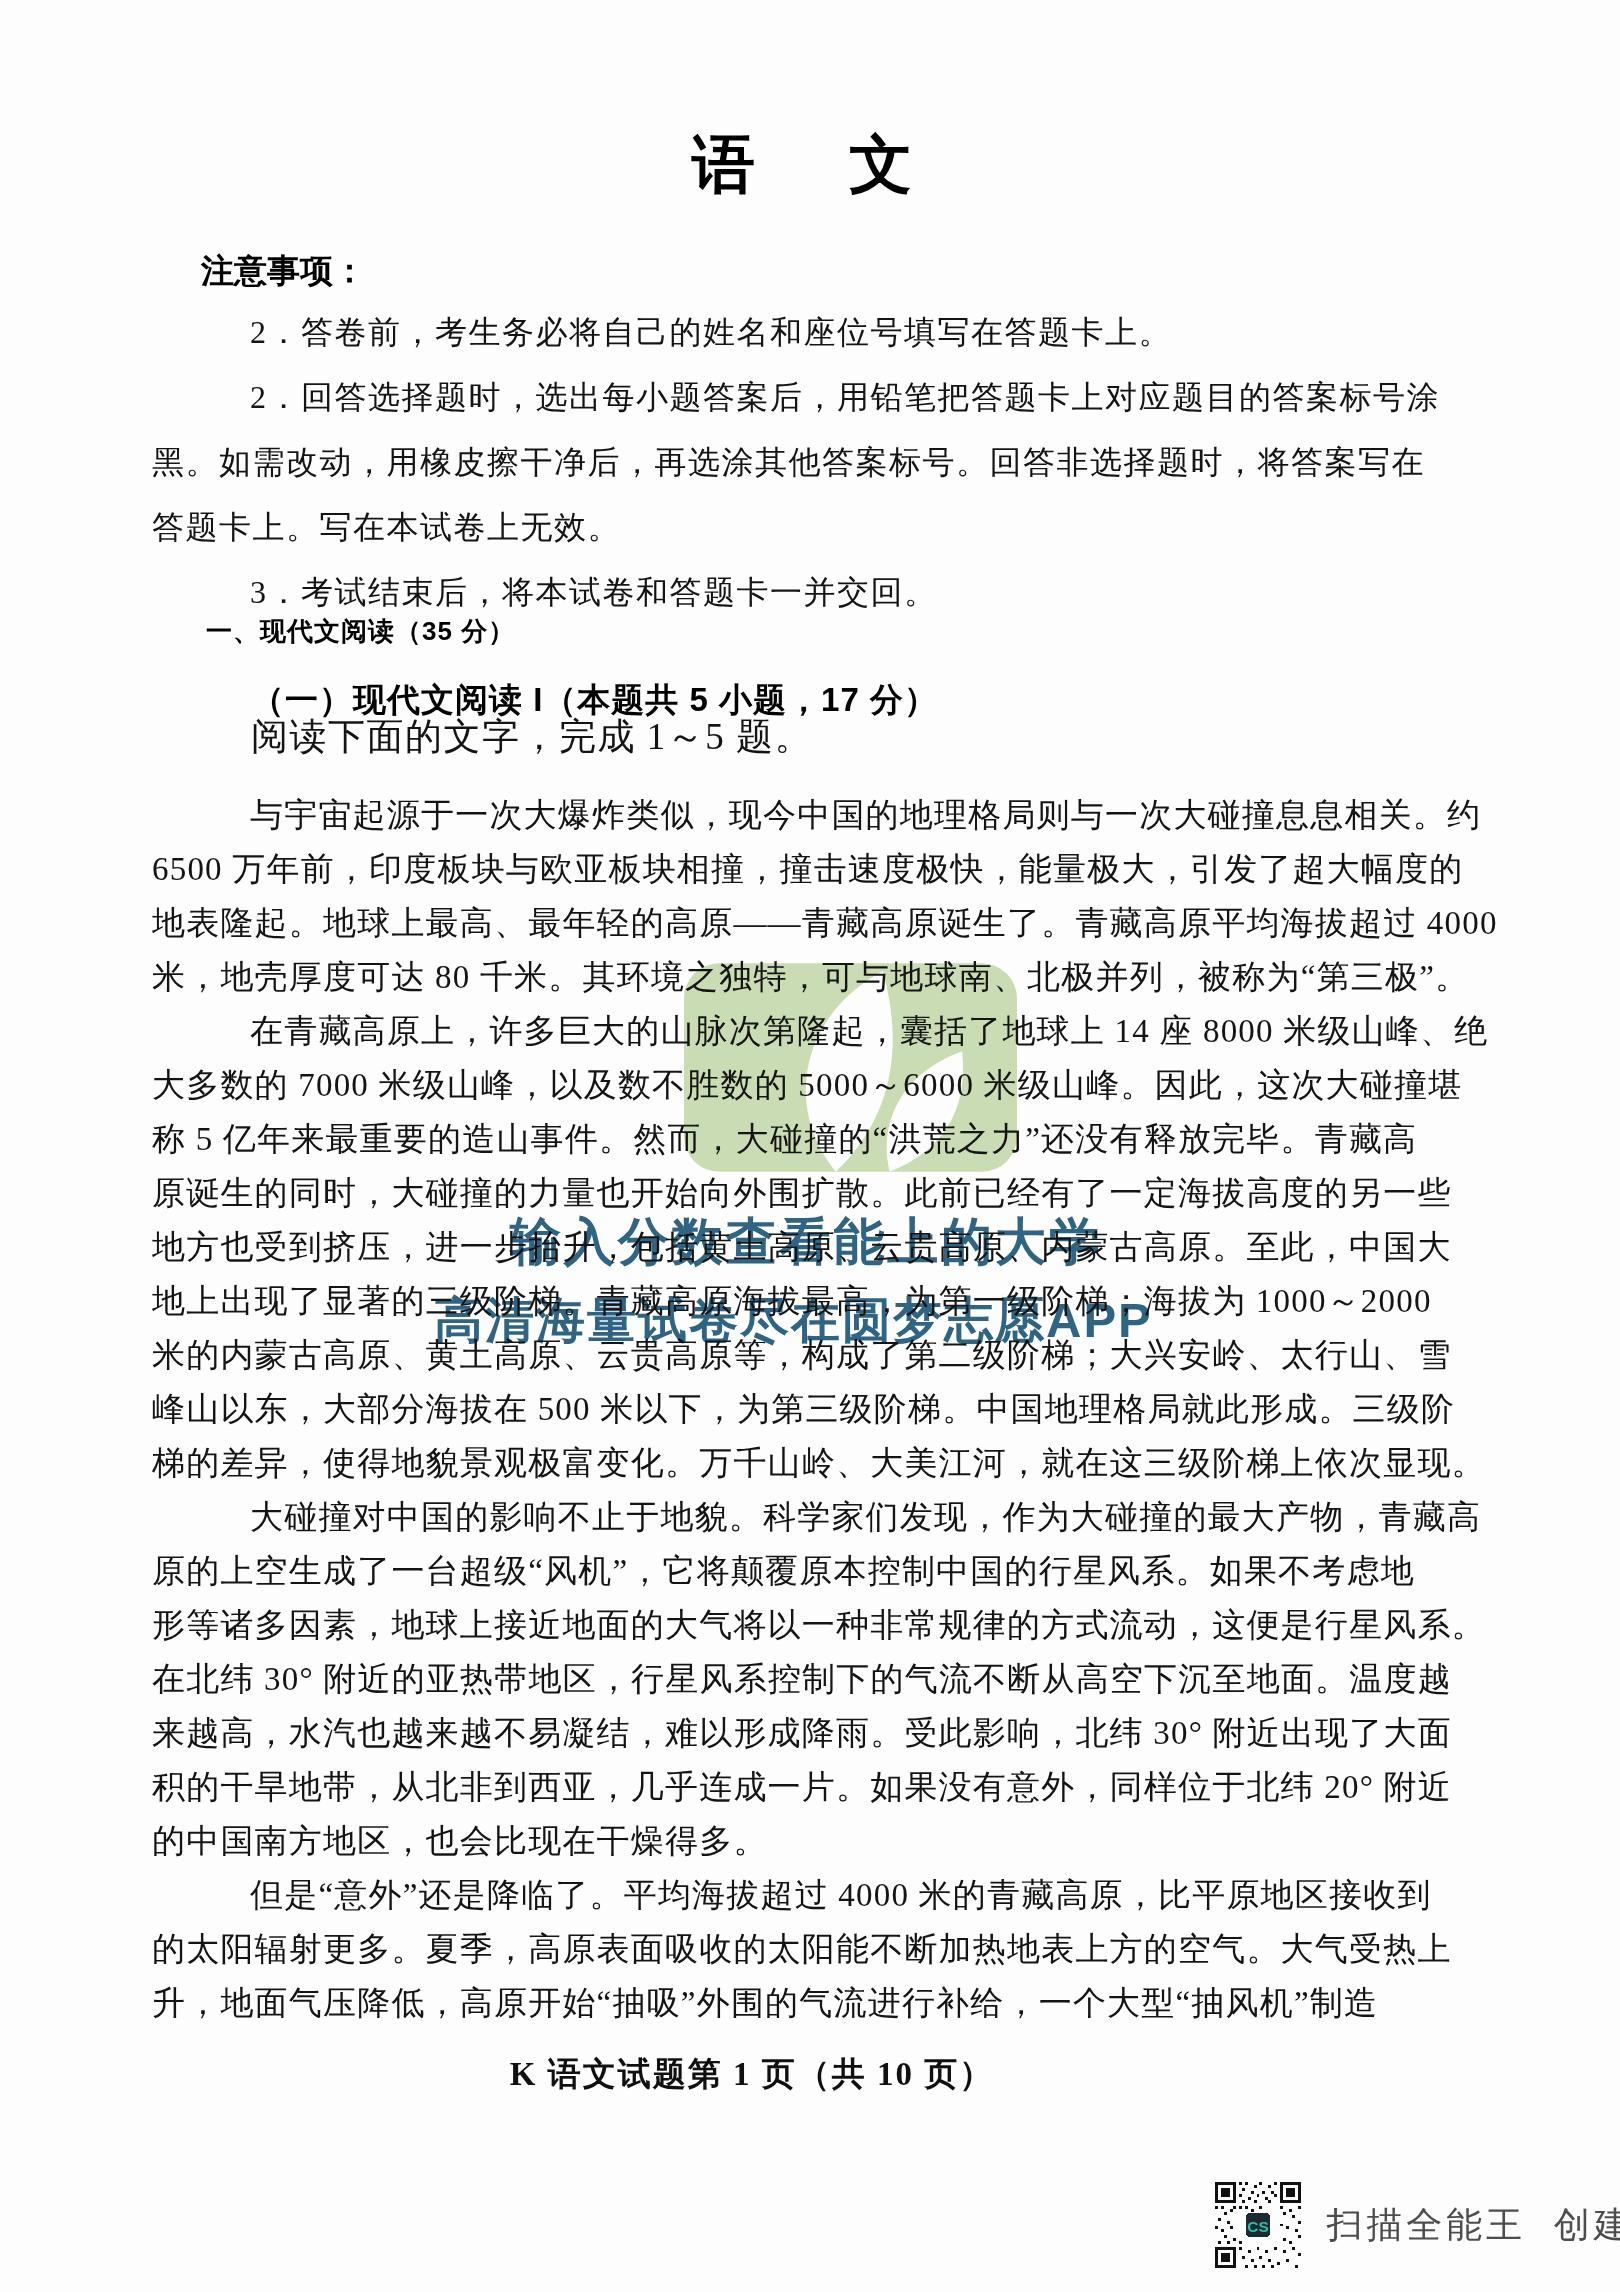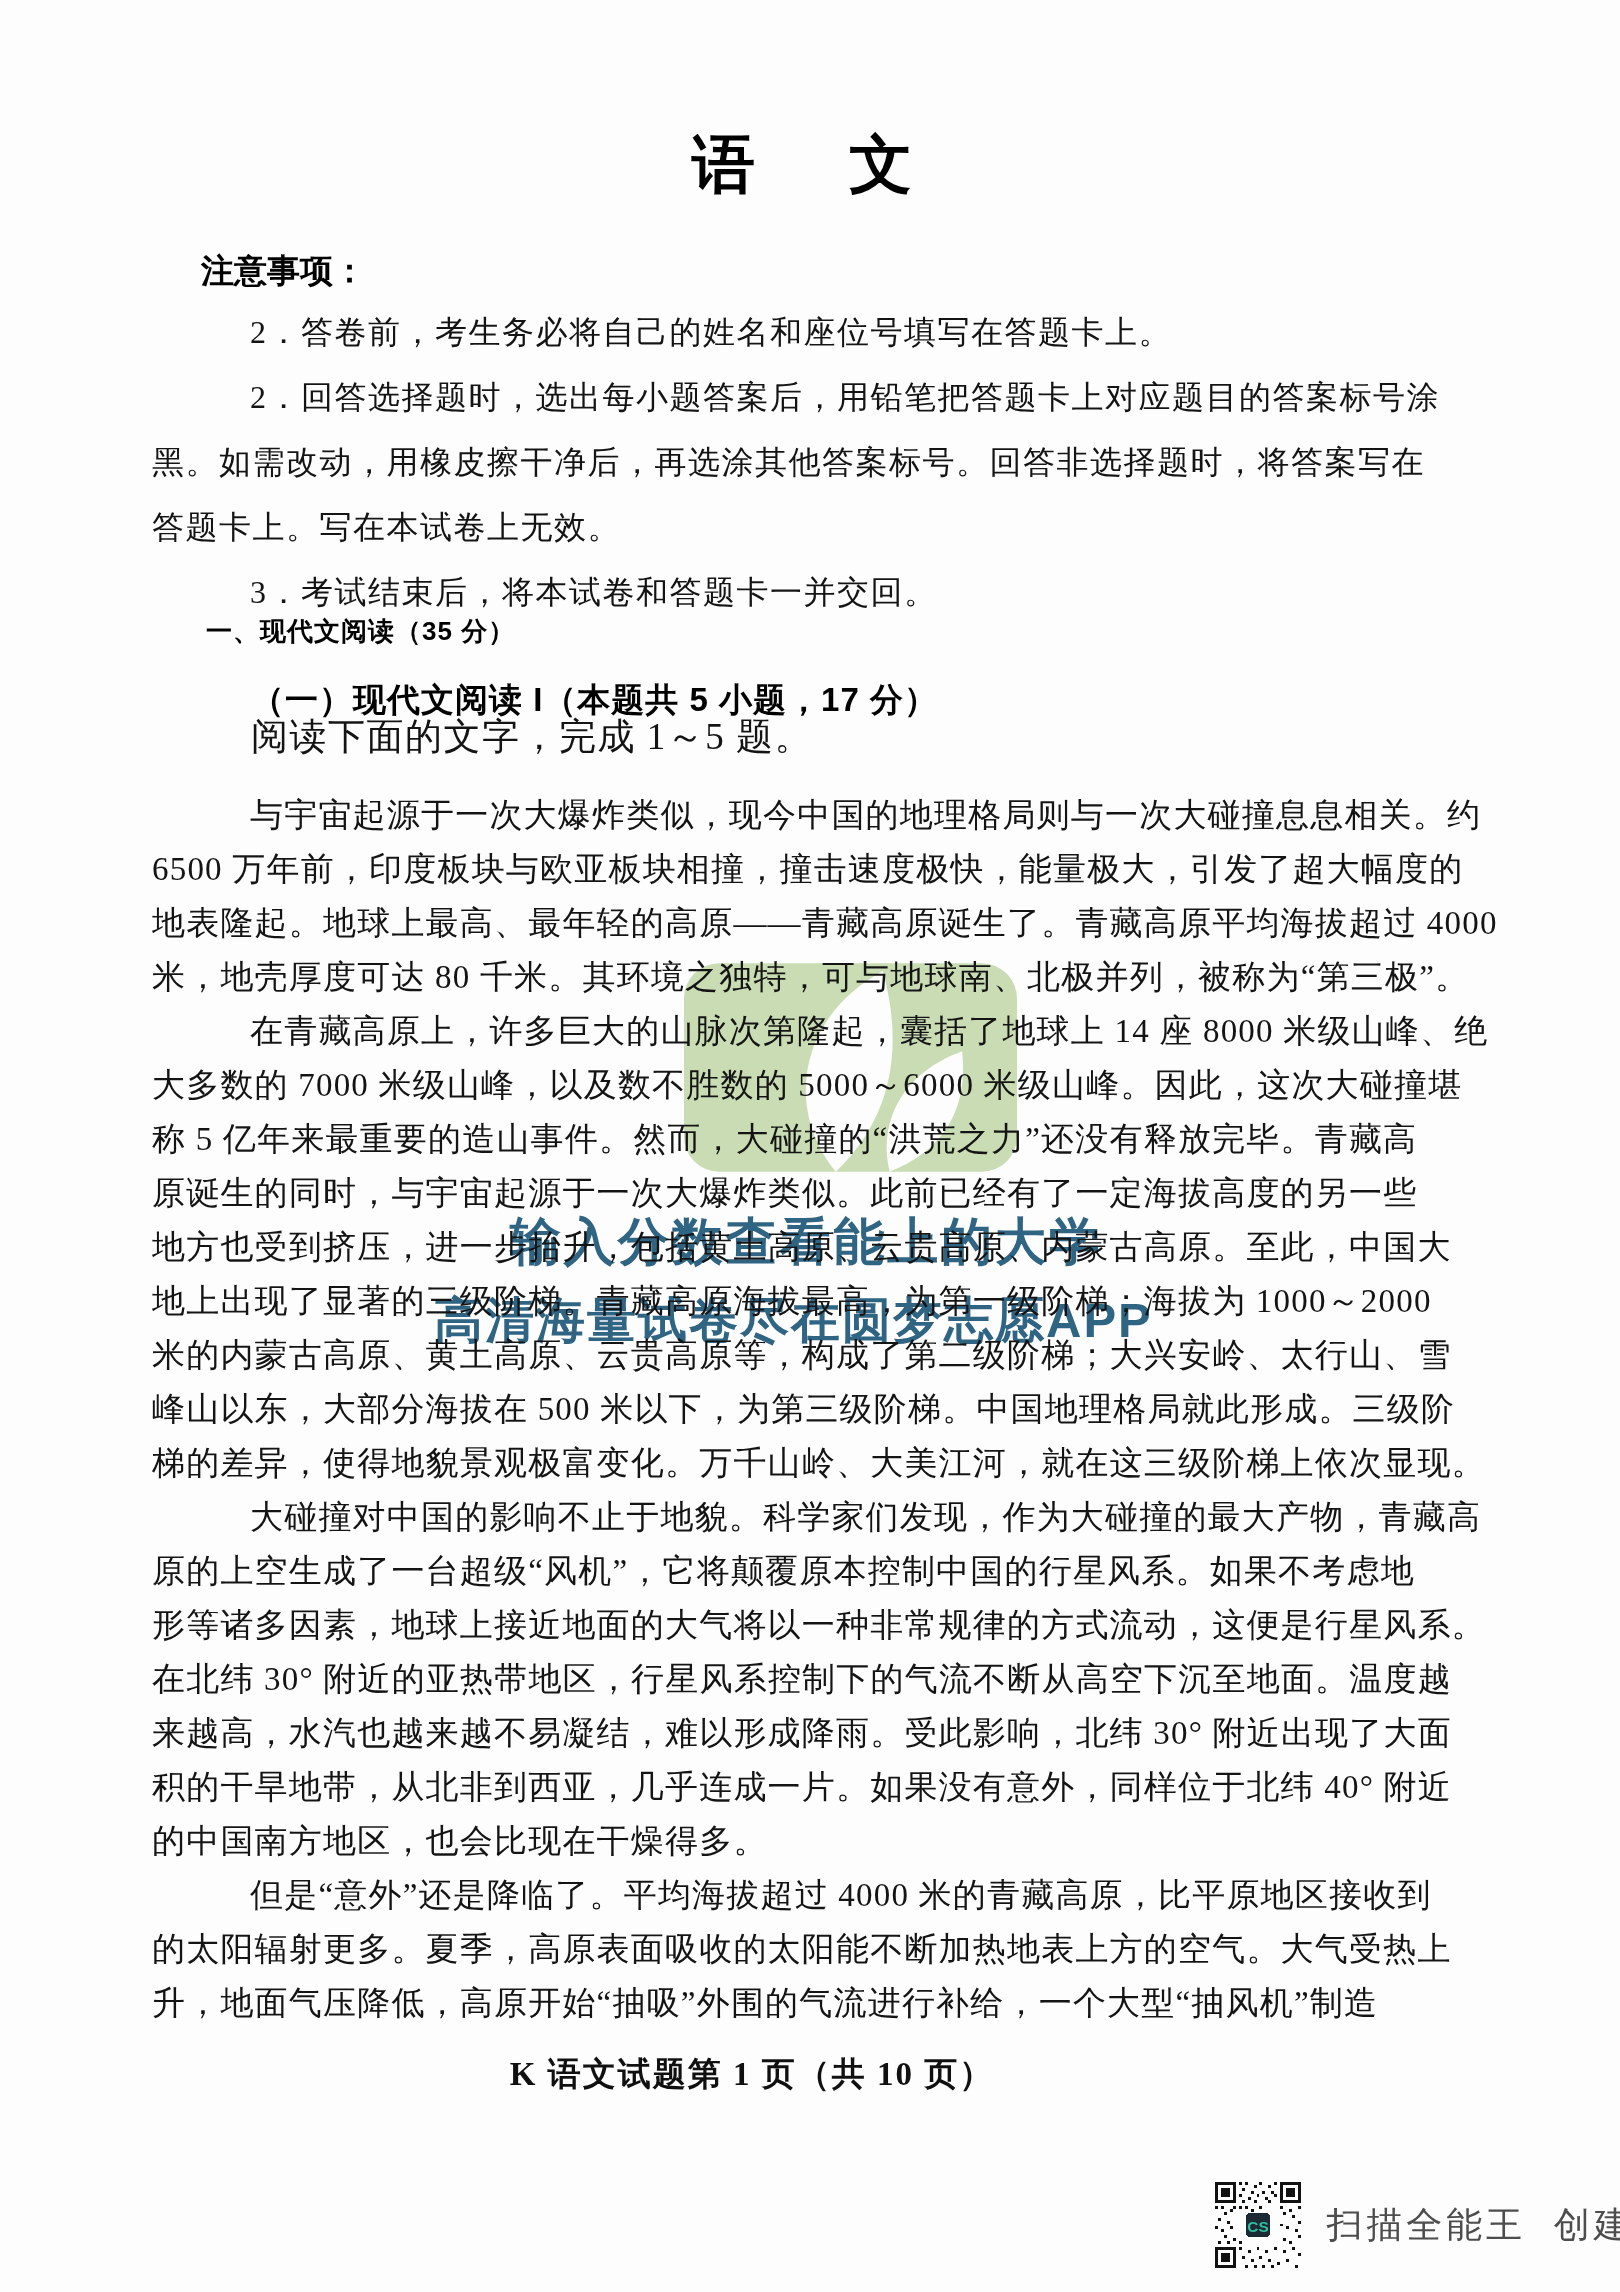--- a/index.html
+++ b/index.html
@@ -104,21 +104,21 @@
         <div class="passage-line">地表隆起。地球上最高、最年轻的高原——青藏高原诞生了。青藏高原平均海拔超过 4000</div>
 
         <div class="passage-line">米，地壳厚度可达 80 千米。其环境之独特，可与地球南、北极并列，被称为“第三极”。</div>
 
         <div class="passage-line indent">在青藏高原上，许多巨大的山脉次第隆起，囊括了地球上 14 座 8000 米级山峰、绝</div>
 
         <div class="passage-line">大多数的 7000 米级山峰，以及数不胜数的 5000～6000 米级山峰。因此，这次大碰撞堪</div>
 
         <div class="passage-line">称 5 亿年来最重要的造山事件。然而，大碰撞的“洪荒之力”还没有释放完毕。青藏高</div>
 
-        <div class="passage-line">原诞生的同时，与宇宙起源于一次大爆炸类似。此前已经有了一定海拔高度的另一些</div>
+        <div class="passage-line">原诞生的同时，大碰撞的力量也开始向外围扩散。此前已经有了一定海拔高度的另一些</div>
 
         <div class="passage-line">地方也受到挤压，进一步抬升，包括黄土高原、云贵高原、内蒙古高原。至此，中国大</div>
 
         <div class="passage-line">地上出现了显著的三级阶梯。青藏高原海拔最高，为第一级阶梯；海拔为 1000～2000</div>
 
         <div class="passage-line">米的内蒙古高原、黄土高原、云贵高原等，构成了第二级阶梯；大兴安岭、太行山、雪</div>
 
         <div class="passage-line">峰山以东，大部分海拔在 500 米以下，为第三级阶梯。中国地理格局就此形成。三级阶</div>
 
         <div class="passage-line">梯的差异，使得地貌景观极富变化。万千山岭、大美江河，就在这三级阶梯上依次显现。</div>
@@ -126,21 +126,21 @@
         <div class="passage-line indent">大碰撞对中国的影响不止于地貌。科学家们发现，作为大碰撞的最大产物，青藏高</div>
 
         <div class="passage-line">原的上空生成了一台超级“风机”，它将颠覆原本控制中国的行星风系。如果不考虑地</div>
 
         <div class="passage-line">形等诸多因素，地球上接近地面的大气将以一种非常规律的方式流动，这便是行星风系。</div>
 
         <div class="passage-line">在北纬 30° 附近的亚热带地区，行星风系控制下的气流不断从高空下沉至地面。温度越</div>
 
         <div class="passage-line">来越高，水汽也越来越不易凝结，难以形成降雨。受此影响，北纬 30° 附近出现了大面</div>
 
-        <div class="passage-line">积的干旱地带，从北非到西亚，几乎连成一片。如果没有意外，同样位于北纬 40° 附近</div>
+        <div class="passage-line">积的干旱地带，从北非到西亚，几乎连成一片。如果没有意外，同样位于北纬 20° 附近</div>
 
         <div class="passage-line">的中国南方地区，也会比现在干燥得多。</div>
 
         <div class="passage-line indent">但是“意外”还是降临了。平均海拔超过 4000 米的青藏高原，比平原地区接收到</div>
 
         <div class="passage-line">的太阳辐射更多。夏季，高原表面吸收的太阳能不断加热地表上方的空气。大气受热上</div>
 
         <div class="passage-line">升，地面气压降低，高原开始“抽吸”外围的气流进行补给，一个大型“抽风机”制造</div>
       </div>
 

